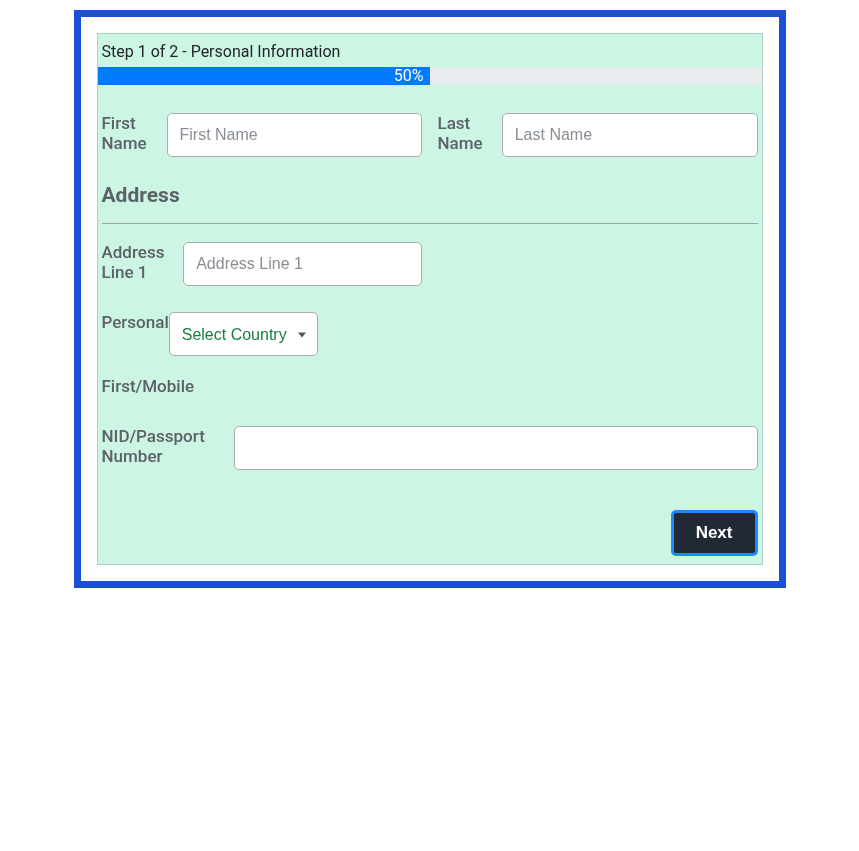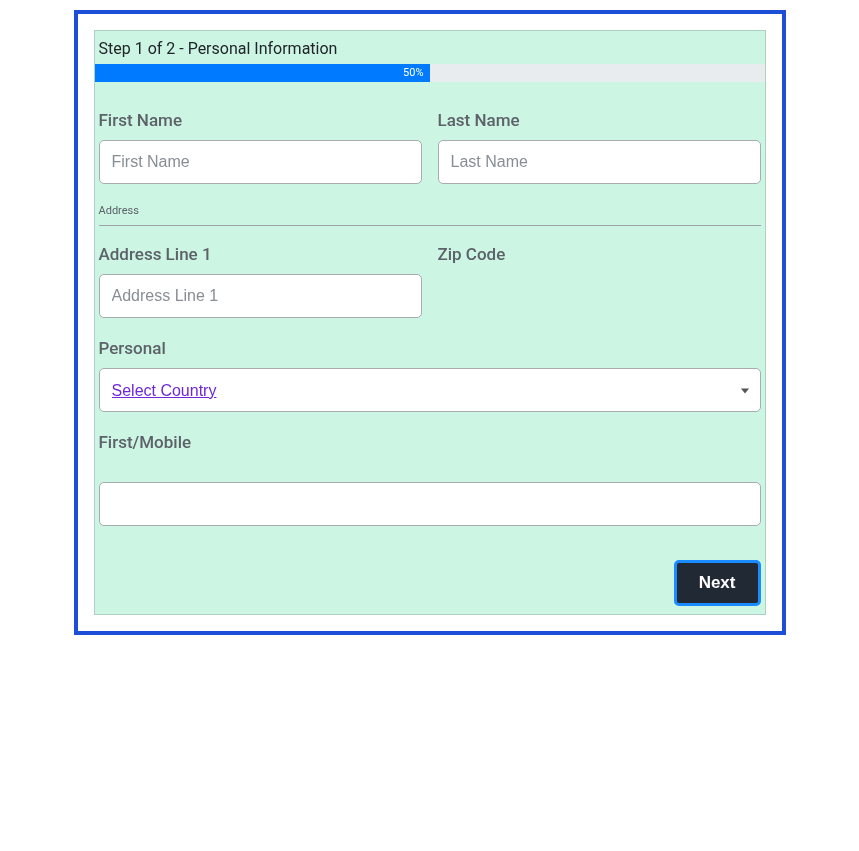--- a/index.html
+++ b/index.html
@@ -6,21 +6,21 @@
       box-sizing: border-box;
       margin: 0;
       padding: 0;
     }
     body {
       font-family: -apple-system, BlinkMacSystemFont, "Segoe UI", Roboto, "Helvetica Neue", Arial, sans-serif;
       background: #fff;
       padding: 10px;
     }
     .outer-border {
-      border: 4px solid #1d4ed8;
+      border: 7px solid #1d4ed8;
       padding: 16px;
       width: 712px;
       margin: 0 auto;
     }
     .form-card {
       background: #ccf5e4;
       border: 1px solid rgba(0,0,0,0.15);
       padding: 0;
     }
     .step-header {
@@ -32,37 +32,37 @@
       background: #e9ecef;
       height: 18px;
       width: 100%;
       overflow: hidden;
     }
     .progress-bar {
       background: #007bff;
       height: 100%;
       width: 50%;
       color: #fff;
-      font-size: 11px;
+      font-size: 16px;
       text-align: right;
       padding-right: 6px;
       line-height: 18px;
     }
     .form-body {
       padding: 28px 4px 14px 4px;
     }
     .form-row {
       display: flex;
       gap: 16px;
       margin-bottom: 20px;
     }
     .form-group {
       flex: 1;
       display: flex;
-      flex-direction: column;
+      flex-direction: row;
     }
     .form-label {
       font-size: 17px;
       font-weight: 500;
       color: #5d6168;
       margin-bottom: 10px;
     }
     .form-input, .form-select {
       width: 100%;
       padding: 10px 12px;
@@ -73,45 +73,44 @@
       color: #495057;
       height: 44px;
     }
     .form-input::placeholder {
       color: #888e95;
     }
     .form-select {
       appearance: none;
       -webkit-appearance: none;
       background-image: none;
-      color: #6d28d9;
+      color: #15803d;
       padding-right: 30px;
       position: relative;
-      text-decoration: underline;
     }
     .select-wrapper {
       position: relative;
     }
     .select-wrapper::after {
       content: "";
       position: absolute;
       right: 12px;
       top: 50%;
       transform: translateY(-30%);
       border-left: 4px solid transparent;
       border-right: 4px solid transparent;
       border-top: 5px solid #555;
       pointer-events: none;
     }
     .section-header {
-      font-size: 11px;
-      font-weight: 400;
+      font-size: 21px;
+      font-weight: 700;
       color: #5d6168;
       border-bottom: 1px solid #9ea3a8;
-      padding-bottom: 8px;
+      padding-bottom: 16px;
       margin-bottom: 18px;
     }
     .button-row {
       display: flex;
       justify-content: flex-end;
       padding: 0 4px 8px 20px;
     }
     .btn-next {
       background: #212934;
       color: #fff;
@@ -147,21 +146,20 @@
 
 
       <div class="section-header">Address</div>
 
       <div class="form-row">
         <div class="form-group">
           <label class="form-label">Address Line 1</label>
           <input type="text" class="form-input" placeholder="Address Line 1" style="">
         </div>
         <div class="form-group">
-          <label class="form-label">Zip Code</label>
         </div>
       </div>
 
       <div class="form-row">
         <div class="form-group">
           <label class="form-label">Personal</label>
           <div class="select-wrapper">
             <select class="form-select">
               <option>Select Country</option>
             </select>
@@ -170,20 +168,21 @@
       </div>
 
       <div class="form-row">
         <div class="form-group">
           <label class="form-label">First/Mobile</label>
         </div>
       </div>
 
       <div class="form-row">
         <div class="form-group">
+          <label class="form-label">NID/Passport Number</label>
           <input type="text" class="form-input" placeholder="" style="">
         </div>
       </div>
     </div>
 
     <div class="button-row">
       <button class="btn-next">Next</button>
     </div>
   </div>
 </div>

